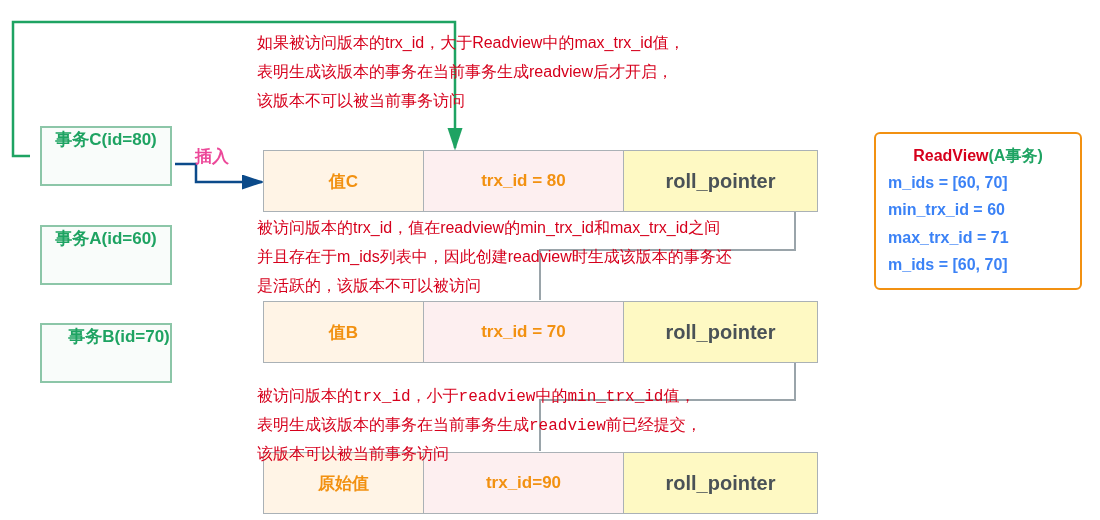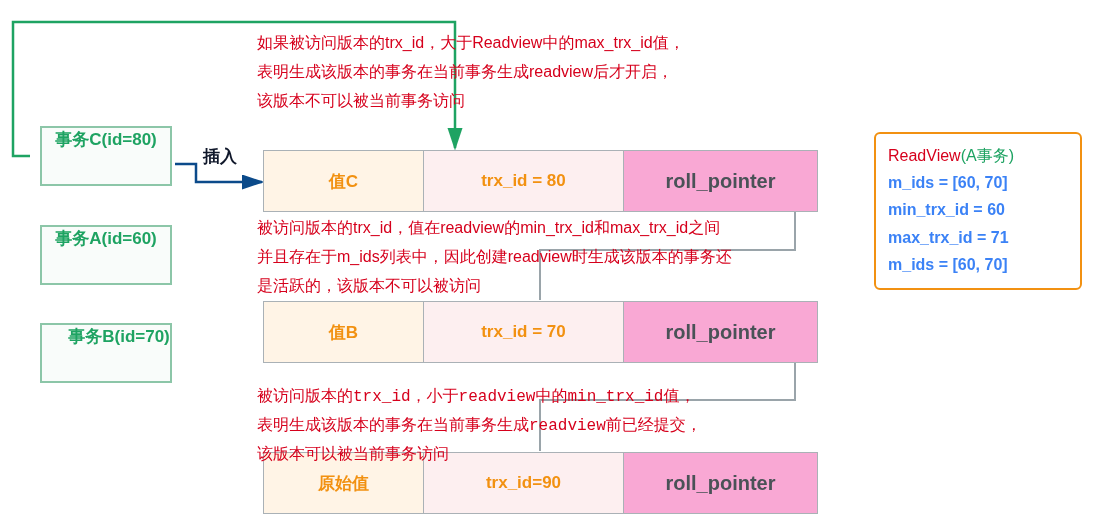--- a/index.html
+++ b/index.html
@@ -28,25 +28,25 @@
     justify-content: center;
     line-height: 1.4;
   }
   .tx-c { left: 40px; top: 126px; }
   .tx-a { left: 40px; top: 225px; }
   .tx-b { left: 40px; top: 323px; padding-left: 26px; }
 
   
   .insert-label {
     position: absolute;
-    left: 203px;
+    left: 195px;
     top: 145px;
     font-weight: bold;
     font-size: 17px;
-    color: #0f172a;
+    color: #ec4899;
   }
 
   
   .version-row {
     position: absolute;
     left: 263px;
     width: 555px;
     height: 62px;
     border: 1px solid #aab1b6;
     display: flex;
@@ -73,21 +73,21 @@
     display: flex;
     align-items: center;
     justify-content: center;
     font-weight: bold;
     font-size: 17px;
     color: #f29111;
     text-align: center;
   }
   .cell-roll {
     flex: 1;
-    background: #f9a8d4;
+    background: #fef9c3;
     display: flex;
     align-items: center;
     justify-content: center;
     font-weight: bold;
     font-size: 20px;
     color: #4a5257;
   }
 
   
   .red-text {
@@ -106,21 +106,22 @@
     right: 18px;
     top: 132px;
     width: 208px;
     border: 2px solid #f29111;
     border-radius: 6px;
     padding: 8px 12px 10px 12px;
     font-size: 16px;
     line-height: 1.7;
   }
   .rv-title {
-    font-weight: normal;
+    font-weight: bold;
+    text-align: center;
   }
   .rv-title .rv-name { color: #d6001c; }
   .rv-title .rv-paren { color: #1ea362; }
   .rv-line { color: #3b82f6; font-weight: bold; }
 
   
   svg.overlay {
     position: absolute;
     left: 0; top: 0;
     width: 1100px; height: 520px;

